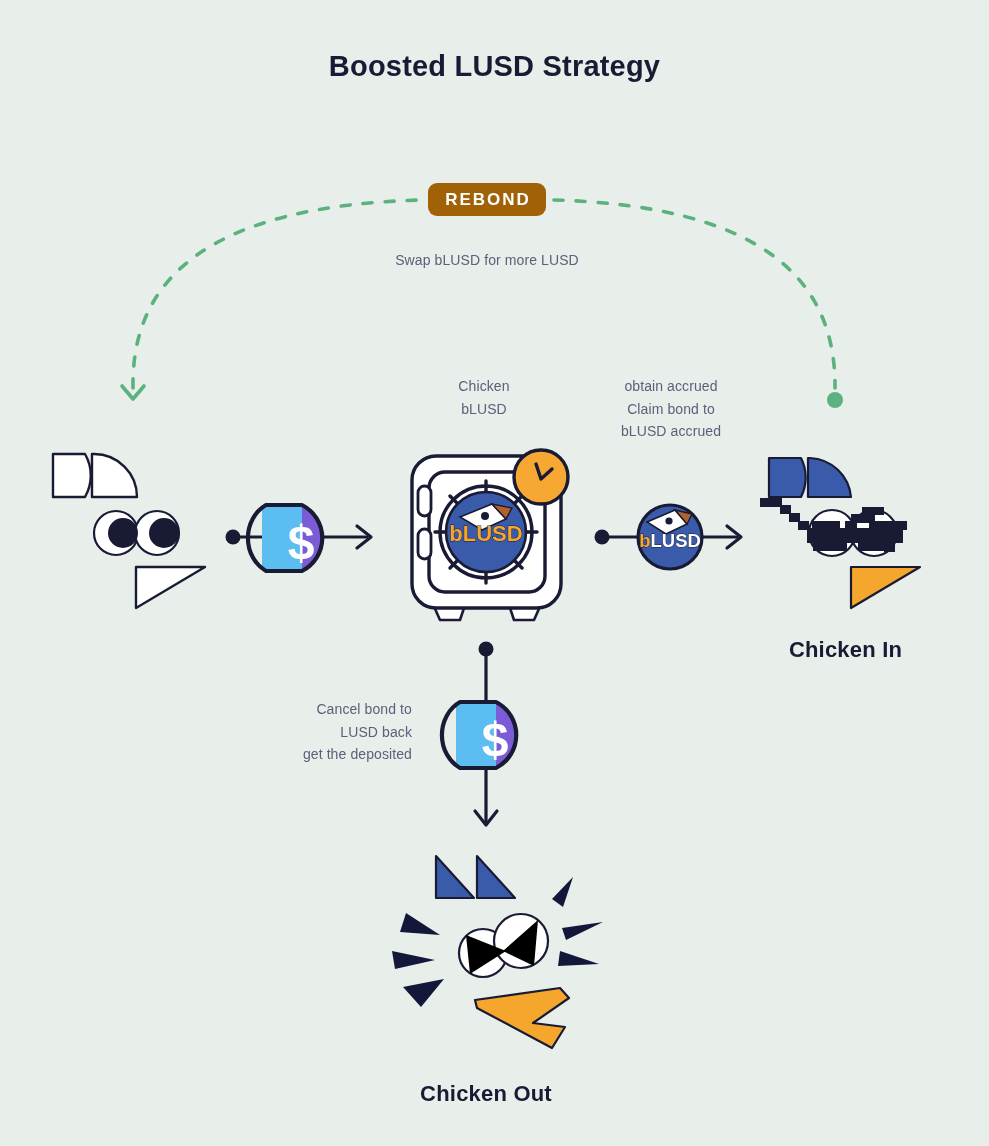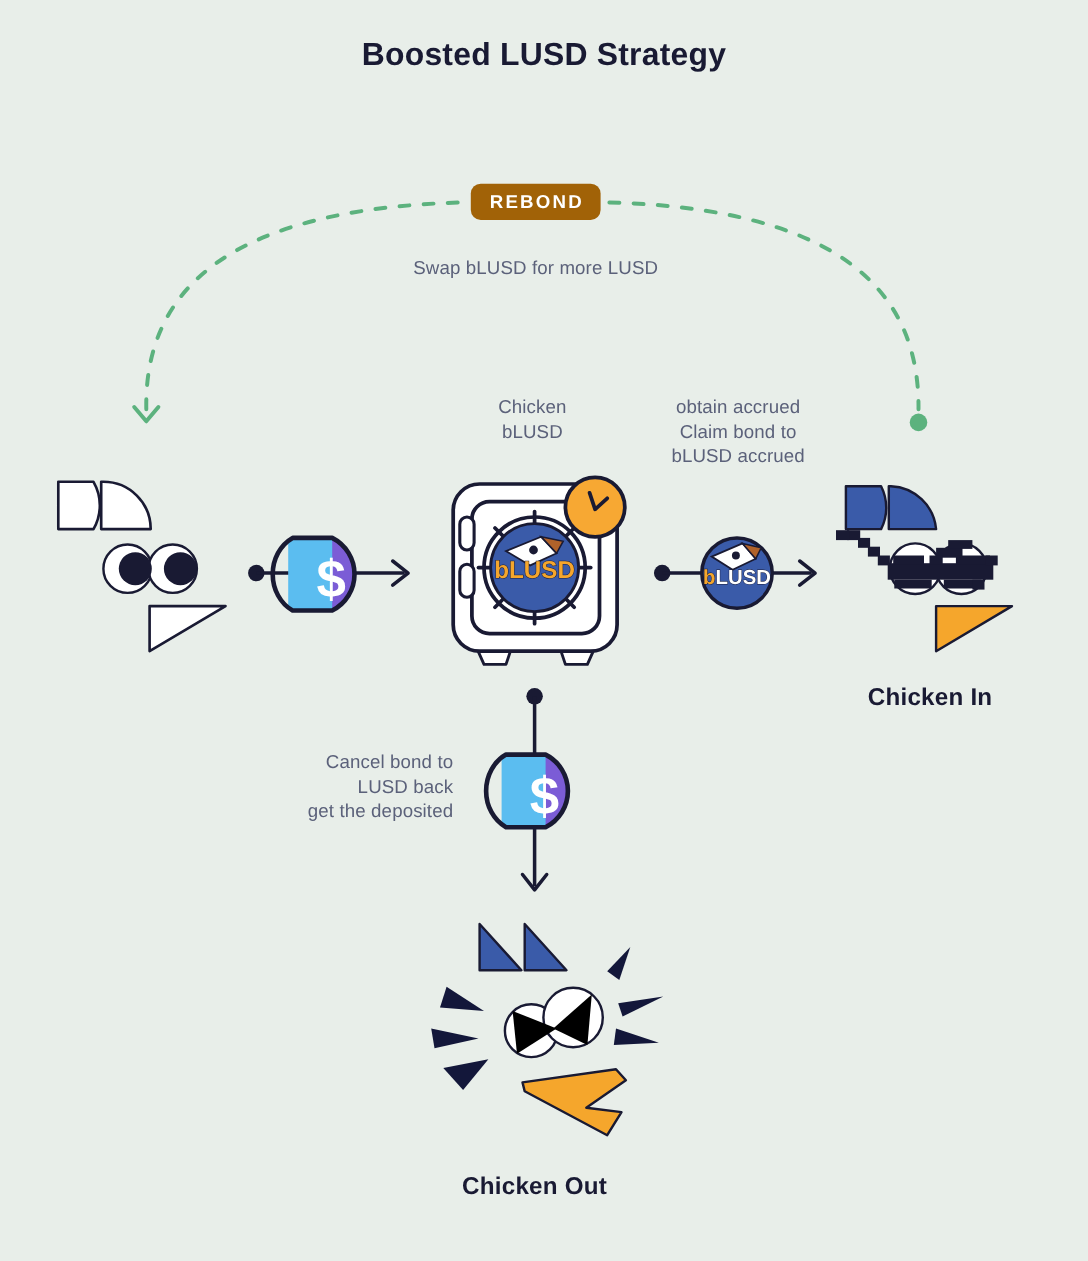--- a/index.html
+++ b/index.html
@@ -11,20 +11,21 @@
     height: 1146px;
     background: #e8eee9;
     font-family: "Liberation Sans", sans-serif;
     overflow: hidden;
     position: relative;
   }
   #stage {
     position: relative;
     width: 989px;
     height: 878px;
+    margin-top: 16px;
   }
   #stage > svg.layer {
     position: absolute;
     left: 0;
     top: 0;
     width: 989px;
     height: 1146px;
   }
   .title {
     position: absolute;
@@ -33,21 +34,21 @@
     width: 989px;
     text-align: center;
     font-size: 29px;
     font-weight: 600;
     color: #191a33;
     letter-spacing: 0.2px;
   }
   .caption {
     position: absolute;
     color: #5b617a;
-    font-size: 17px;
+    font-size: 14px;
     line-height: 22.5px;
     letter-spacing: 0.1px;
   }
   .bigcap {
     position: absolute;
     color: #191a33;
     font-size: 22px;
     font-weight: 600;
     letter-spacing: 0.2px;
   }

